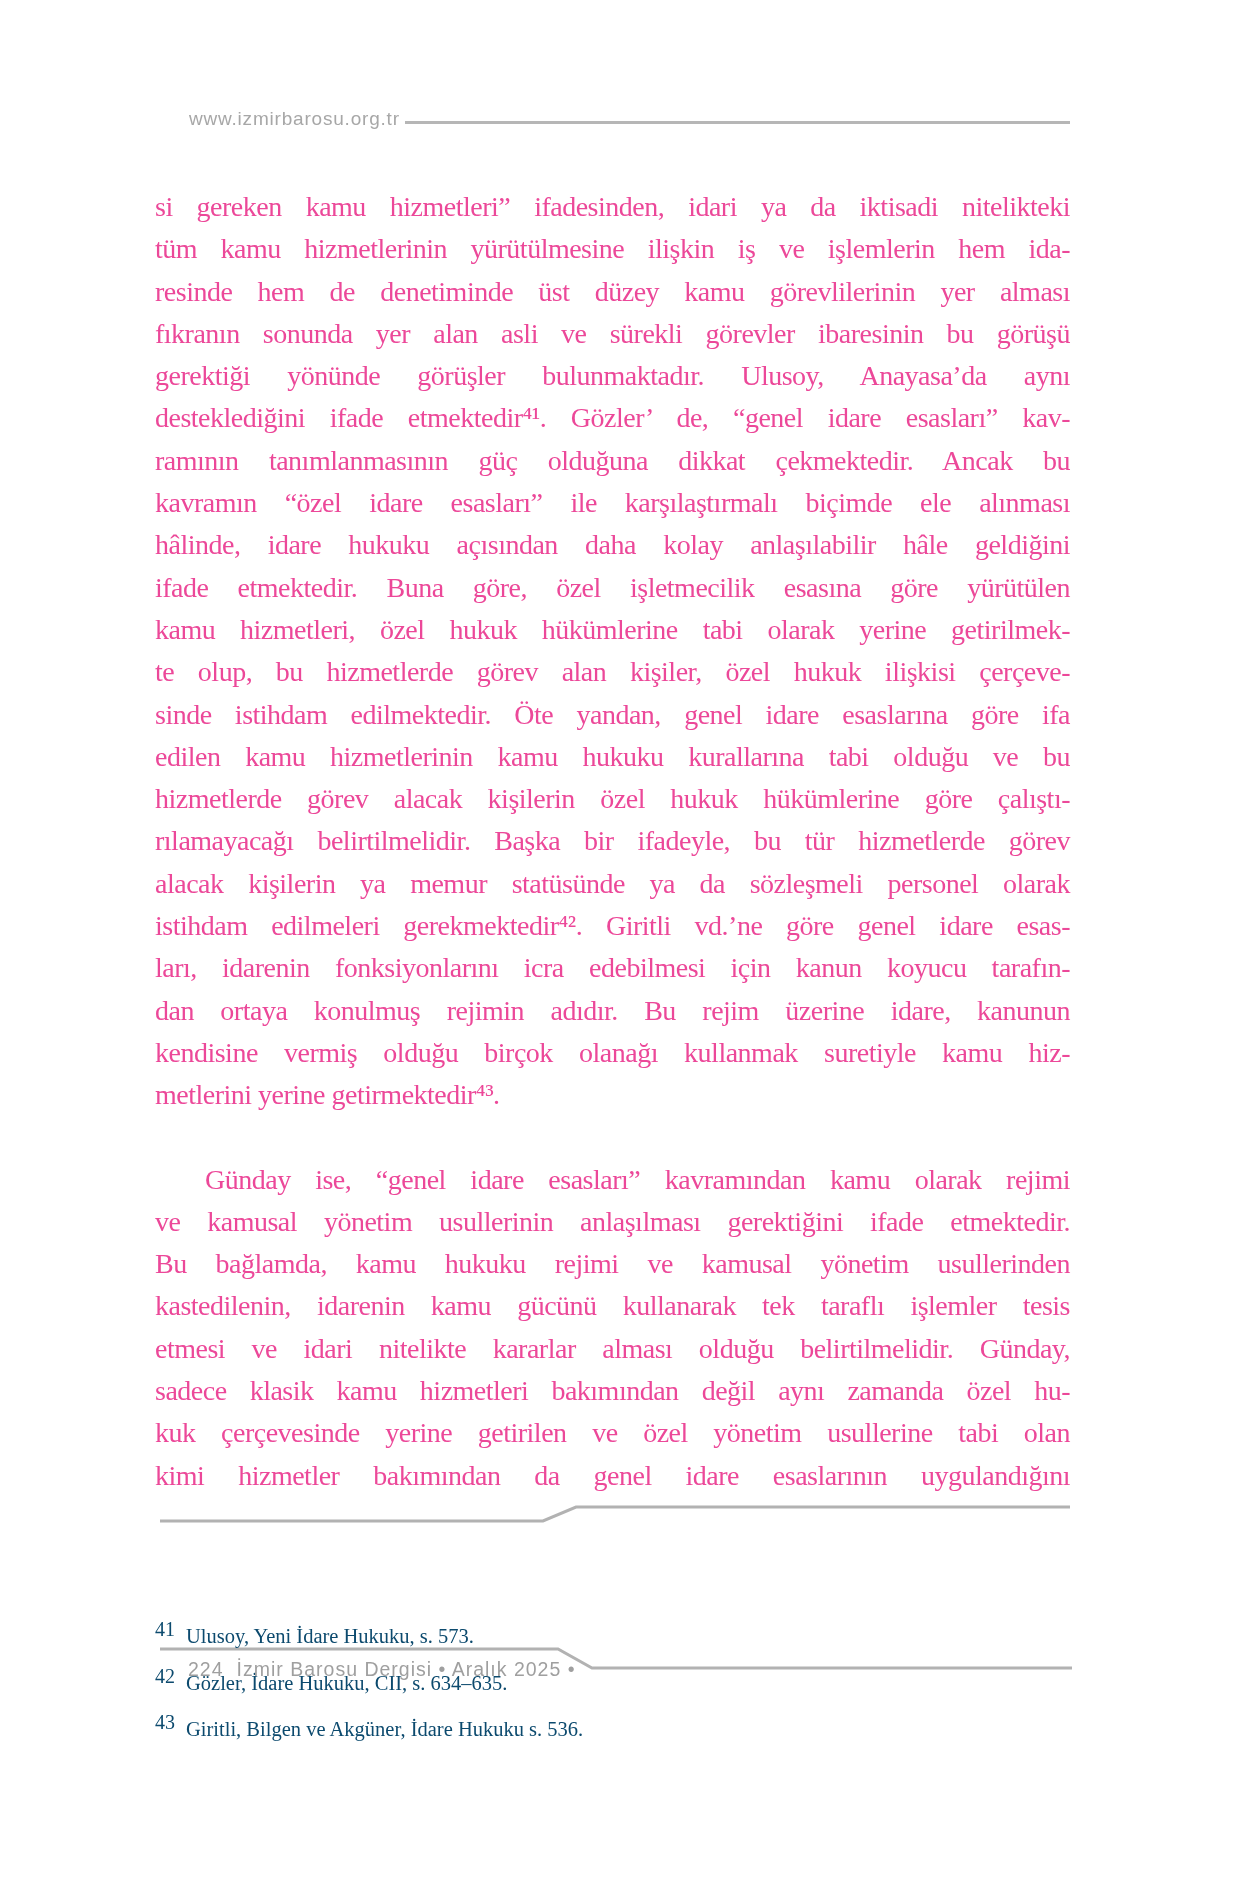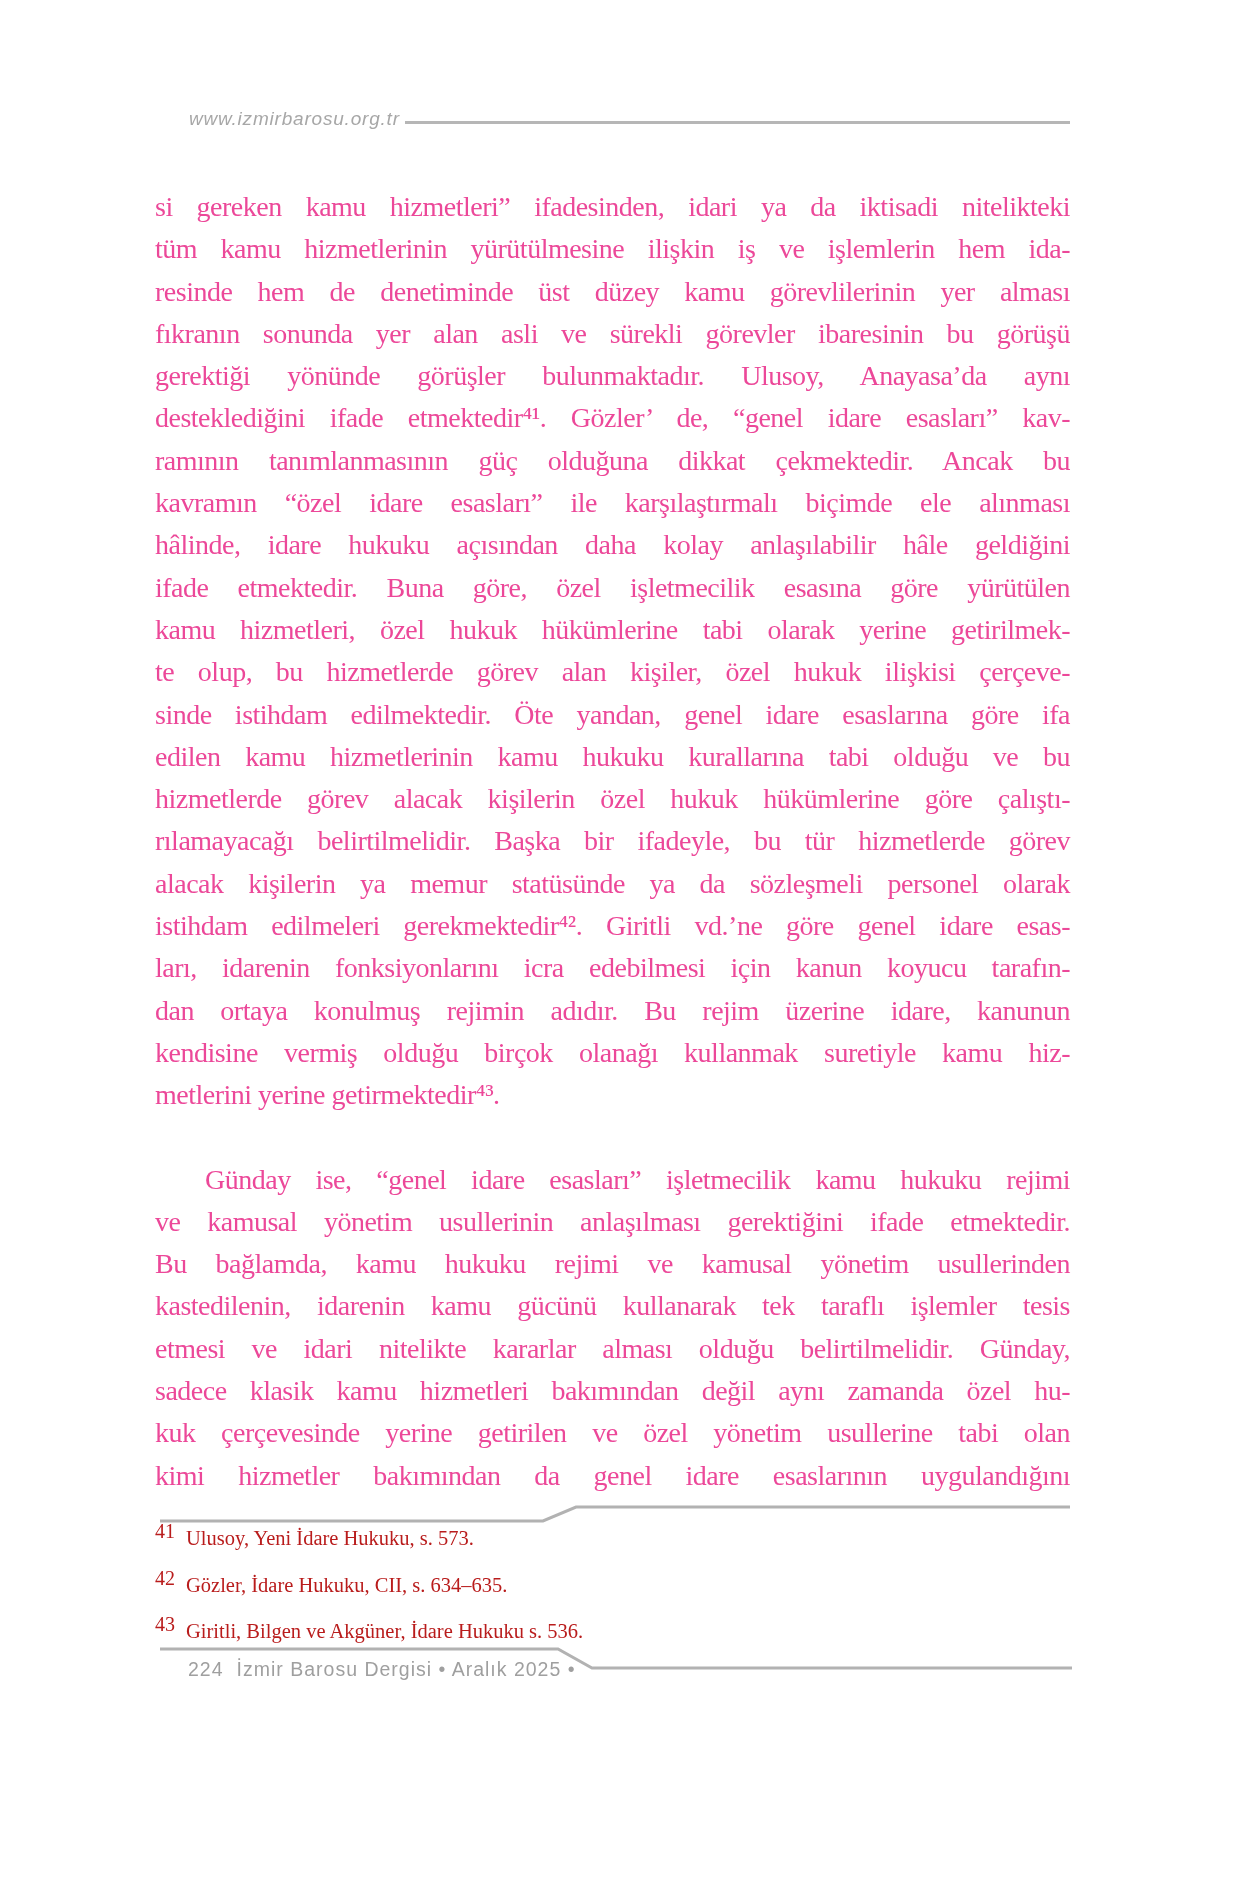--- a/index.html
+++ b/index.html
@@ -8,21 +8,20 @@
     width:1260px;height:1890px;
     background:#ffffff;
     overflow:hidden;
     font-family:"Liberation Serif", serif;
   }
   
   .header{
     position:absolute;left:189px;top:108px;width:881px;
     display:flex;align-items:center;
     font-family:"Liberation Sans", sans-serif;
-    font-style:italic;
   }
   .header-url{
     font-size:19px;color:#a7a7a7;letter-spacing:0.8px;white-space:nowrap;
   }
   .header-rule{
     flex:1;height:2.5px;background:#b6b6b6;margin-left:5px;margin-top:7px;
   }
   
   .bodytext{
     position:absolute;left:155px;top:186px;width:915px;
@@ -32,21 +31,21 @@
     text-align:justify;
     text-align-last:justify;
   }
   .line.last{text-align-last:left;}
   .line.indent{text-indent:50px;}
   .para2{margin-top:42px;}
   
   .rules{position:absolute;left:0;top:0;pointer-events:none;}
   
   .footnotes{
-    position:absolute;left:155px;top:1512px;width:915px;color:#b91c1c;
+    position:absolute;left:155px;top:1610px;width:915px;color:#0c4a6e;
   }
   .footnote{font-size:20.5px;line-height:39.5px;}
   .fn-num{font-size:20px;vertical-align:7px;margin-right:11px;}
   
   .footer{
     position:absolute;left:188px;top:1658px;
     font-family:"Liberation Sans", sans-serif;
     color:#9f9f9f;font-size:19.5px;letter-spacing:1px;white-space:nowrap;
   }
   .page-num{margin-right:13px;}
@@ -80,21 +79,21 @@
       <div class="line">hizmetlerde görev alacak kişilerin özel hukuk hükümlerine göre çalıştı-</div>
       <div class="line">rılamayacağı belirtilmelidir. Başka bir ifadeyle, bu tür hizmetlerde görev</div>
       <div class="line">alacak kişilerin ya memur statüsünde ya da sözleşmeli personel olarak</div>
       <div class="line">istihdam edilmeleri gerekmektedir⁴². Giritli vd.’ne göre genel idare esas-</div>
       <div class="line">ları, idarenin fonksiyonlarını icra edebilmesi için kanun koyucu tarafın-</div>
       <div class="line">dan ortaya konulmuş rejimin adıdır. Bu rejim üzerine idare, kanunun</div>
       <div class="line">kendisine vermiş olduğu birçok olanağı kullanmak suretiyle kamu hiz-</div>
       <div class="line last">metlerini yerine getirmektedir⁴³.</div>
     </div>
     <div class="para para2">
-      <div class="line indent">Günday ise, “genel idare esasları” işletmecilik kamu hukuku rejimi</div>
+      <div class="line indent">Günday ise, “genel idare esasları” kavramından kamu olarak rejimi</div>
       <div class="line">ve kamusal yönetim usullerinin anlaşılması gerektiğini ifade etmektedir.</div>
       <div class="line">Bu bağlamda, kamu hukuku rejimi ve kamusal yönetim usullerinden</div>
       <div class="line">kastedilenin, idarenin kamu gücünü kullanarak tek taraflı işlemler tesis</div>
       <div class="line">etmesi ve idari nitelikte kararlar alması olduğu belirtilmelidir. Günday,</div>
       <div class="line">sadece klasik kamu hizmetleri bakımından değil aynı zamanda özel hu-</div>
       <div class="line">kuk çerçevesinde yerine getirilen ve özel yönetim usullerine tabi olan</div>
       <div class="line">kimi hizmetler bakımından da genel idare esaslarının uygulandığını</div>
     </div>
   </div>
 

